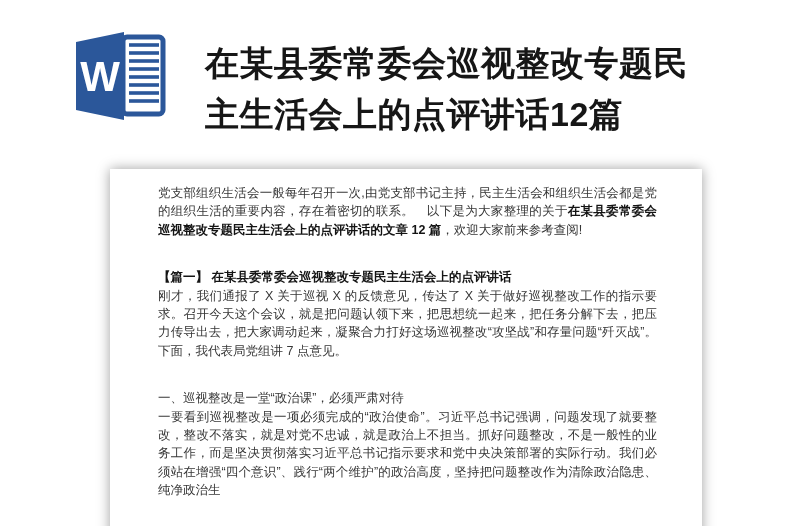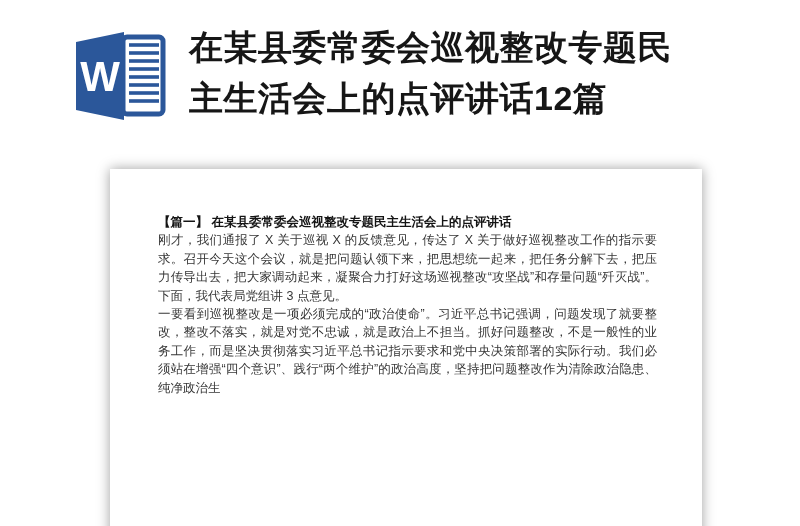--- a/index.html
+++ b/index.html
@@ -15,21 +15,21 @@
 
   
   .header { position: absolute; left: 0; top: 0; width: 800px; height: 150px; }
   .word-icon {
     position: absolute; left: 75px; top: 31px;
     width: 92px; height: 90px; display: block;
   }
   .word-icon svg { width: 100%; height: 100%; display: block; }
   .title {
     position: absolute; left: 189px; top: 22px;
-    width: 500px; margin: 0;
+    width: 500px; margin: 16px;
     font-size: 34px; font-weight: bold;
     line-height: 51px; color: #161616;
     letter-spacing: 0.5px;
   }
 
   
   .card {
     position: absolute; left: 110px; top: 169px;
     width: 592px; height: 700px;
     background: #ffffff;
@@ -70,19 +70,21 @@
 
         <polygon points="1,11 49,1 49,89 1,79" fill="#2b579a"></polygon>
         <text x="25" y="60" text-anchor="middle" font-size="42" font-weight="bold" fill="#ffffff">W</text>
       </svg>
     </span>
     <h1 class="title">在某县委常委会巡视整改专题民主生活会上的点评讲话12篇</h1>
   </header>
 
   <main class="card">
     <div class="article">
+        <p class="blk"><span>党支部组织生活会一般每年召开一次,由党支部书记主持，民主生活会和组织生活会都是党的组织生活的重要内容，存在着密切的联系。　以下是为大家整理的关于</span><span class="bold">在某县委常委会巡视整改专题民主生活会上的点评讲话的文章 12 篇</span><span>，欢迎大家前来参考查阅!</span></p>
         <p class="blk gap"><span class="bold">【篇一】 在某县委常委会巡视整改专题民主生活会上的点评讲话</span></p>
-        <p class="blk"><span>刚才，我们通报了 X 关于巡视 X 的反馈意见，传达了 X 关于做好巡视整改工作的指示要求。召开今天这个会议，就是把问题认领下来，把思想统一起来，把任务分解下去，把压力传导出去，把大家调动起来，凝聚合力打好这场巡视整改“攻坚战”和存量问题“歼灭战”。下面，我代表局党组讲 3 点意见。</span></p>
+        <p class="blk"><span>刚才，我们通报了 X 关于巡视 X 的反馈意见，传达了 X 关于做好巡视整改工作的指示要求。召开今天这个会议，就是把问题认领下来，把思想统一起来，把任务分解下去，把压力传导出去，把大家调动起来，凝聚合力打好这场巡视整改“攻坚战”和存量问题“歼灭战”。下面，我代表局党组讲 7 点意见。</span></p>
+        <p class="blk gap"><span>一、巡视整改是一堂“政治课”，必须严肃对待</span></p>
         <p class="blk"><span>一要看到巡视整改是一项必须完成的“政治使命”。习近平总书记强调，问题发现了就要整改，整改不落实，就是对党不忠诚，就是政治上不担当。抓好问题整改，不是一般性的业务工作，而是坚决贯彻落实习近平总书记指示要求和党中央决策部署的实际行动。我们必须站在增强“四个意识”、践行“两个维护”的政治高度，坚持把问题整改作为清除政治隐患、纯净政治生</span></p>
       </div>
   </main>
 
 </div>
 
 </body></html>

